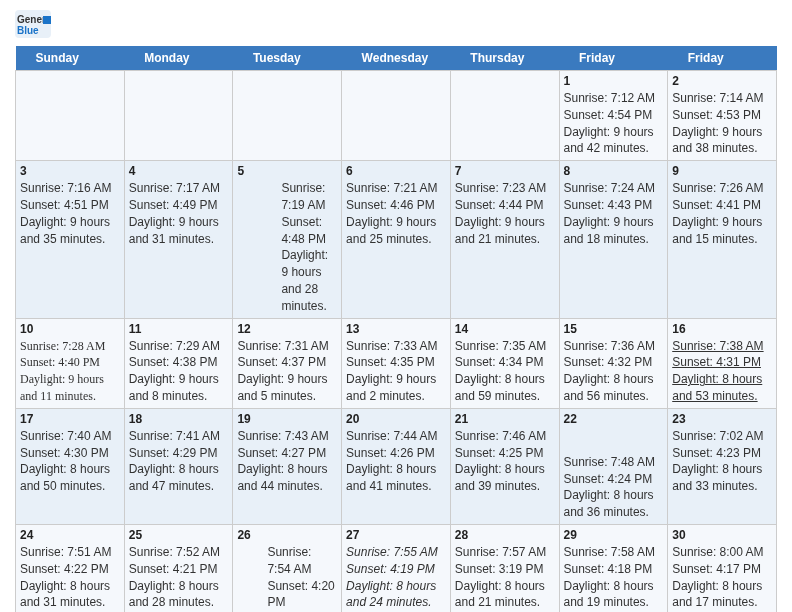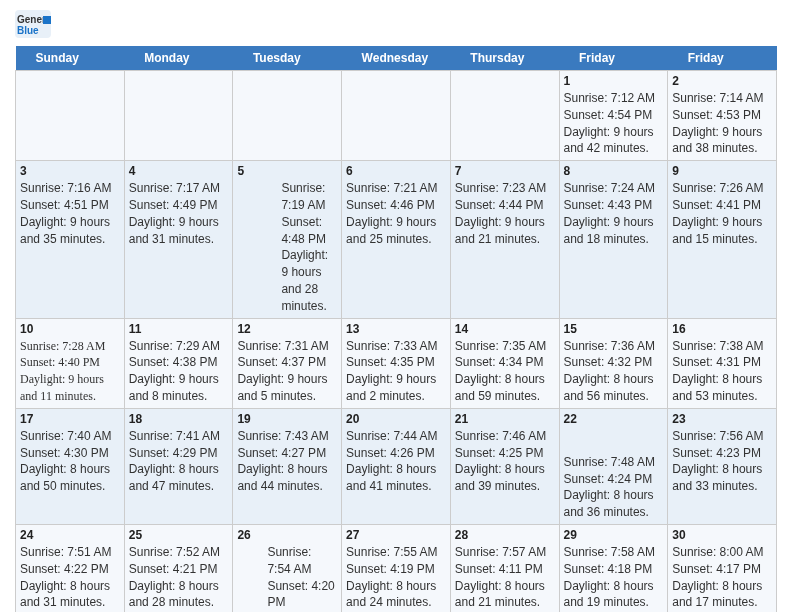--- a/index.html
+++ b/index.html
@@ -228,21 +228,21 @@
           </td>
           <td>
             <span class="day-number">15</span>
             <div class="day-info" style="white-space: pre-line;">Sunrise: 7:36 AM
 Sunset: 4:32 PM
 Daylight: 8 hours
 and 56 minutes.</div>
           </td>
           <td>
             <span class="day-number">16</span>
-            <div class="day-info" style="white-space: pre-line;">Sunrise: 7:38 AM
+            <div class="day-info" style="white-space: pre-line; text-decoration: underline;">Sunrise: 7:38 AM
 Sunset: 4:31 PM
 Daylight: 8 hours
 and 53 minutes.</div>
           </td>
         </tr>
         <tr>
           <td>
             <span class="day-number">17</span>
             <div class="day-info" style="white-space: pre-line;">Sunrise: 7:40 AM
 Sunset: 4:30 PM
@@ -279,21 +279,21 @@
           </td>
           <td>
             <span class="day-number">22</span>
             <div class="day-info" style="white-space: pre-line; margin-top: 28px;">Sunrise: 7:48 AM
 Sunset: 4:24 PM
 Daylight: 8 hours
 and 36 minutes.</div>
           </td>
           <td>
             <span class="day-number">23</span>
-            <div class="day-info" style="white-space: pre-line;">Sunrise: 7:56 AM
+            <div class="day-info" style="white-space: pre-line;">Sunrise: 7:02 AM
 Sunset: 4:23 PM
 Daylight: 8 hours
 and 33 minutes.</div>
           </td>
         </tr>
         <tr>
           <td>
             <span class="day-number">24</span>
             <div class="day-info" style="white-space: pre-line;">Sunrise: 7:51 AM
 Sunset: 4:22 PM
@@ -309,29 +309,29 @@
           </td>
           <td>
             <span class="day-number">26</span>
             <div class="day-info" style="white-space: pre-line; margin-left: 30px;">Sunrise: 7:54 AM
 Sunset: 4:20 PM
 Daylight: 8 hours
 and 26 minutes.</div>
           </td>
           <td>
             <span class="day-number">27</span>
-            <div class="day-info" style="white-space: pre-line;">Sunrise: 7:55 AM
+            <div class="day-info" style="white-space: pre-line; font-style: italic;">Sunrise: 7:55 AM
 Sunset: 4:19 PM
 Daylight: 8 hours
 and 24 minutes.</div>
           </td>
           <td>
             <span class="day-number">28</span>
             <div class="day-info" style="white-space: pre-line;">Sunrise: 7:57 AM
-Sunset: 4:11 PM
+Sunset: 3:19 PM
 Daylight: 8 hours
 and 21 minutes.</div>
           </td>
           <td>
             <span class="day-number">29</span>
             <div class="day-info" style="white-space: pre-line;">Sunrise: 7:58 AM
 Sunset: 4:18 PM
 Daylight: 8 hours
 and 19 minutes.</div>
           </td>

